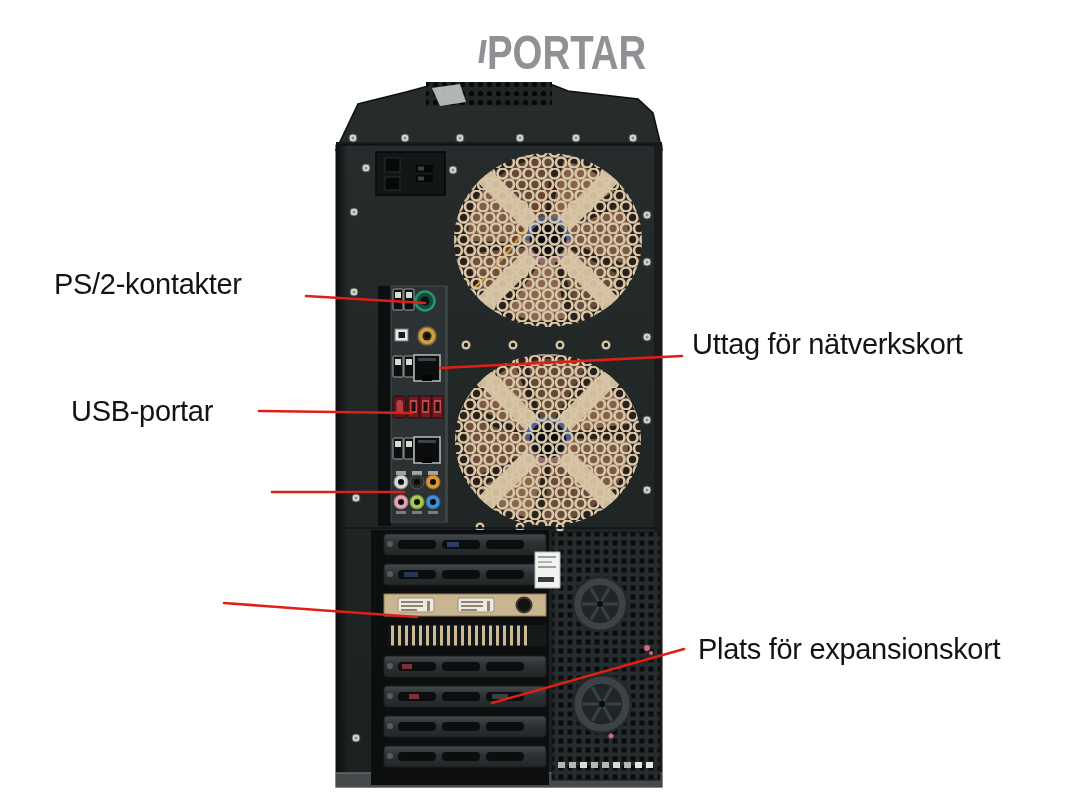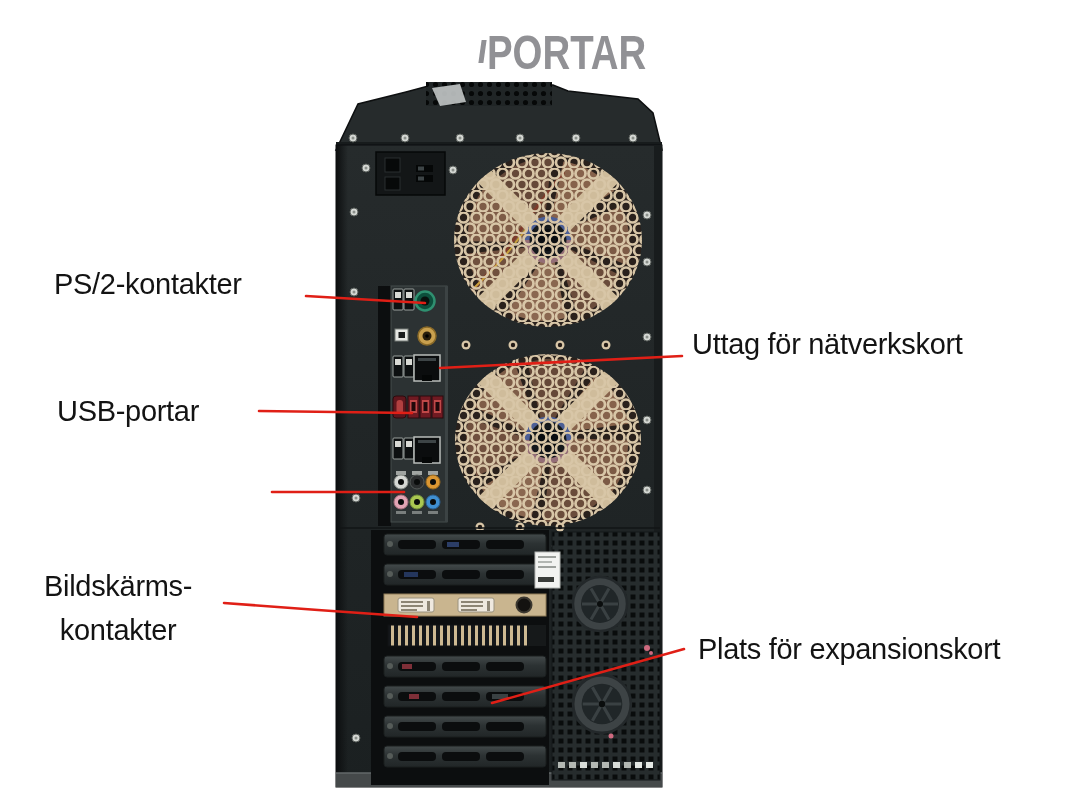--- a/index.html
+++ b/index.html
@@ -4,21 +4,21 @@
 <style>
   html,body{margin:0;padding:0;background:#fff;}
   .stage{position:relative;width:1082px;height:795px;background:var(--background,#fff);
          overflow:hidden;font-family:"Liberation Sans",sans-serif;margin-left:8px;}
   .title{position:absolute;left:479px;top:29px;font-size:48px;line-height:1;font-weight:700;
          color:var(--title-text,#919195);transform:scaleX(.8);transform-origin:left top;
          white-space:nowrap;}
   .title-tick{position:absolute;left:472px;top:40px;width:5px;height:23px;
          background:var(--title-text,#919195);transform:skewX(-8deg);}
   .label{position:absolute;color:var(--label-text,#131313);font-size:29px;line-height:1.0;
-         letter-spacing:-0.3px;white-space:nowrap;text-align:center;}
+         letter-spacing:-0.3px;white-space:nowrap;}
   .label.two-line span{display:block;line-height:44px;}
   .lines,.tower{position:absolute;left:0;top:0;}
 </style>
 </head>
 <body>
 
 <div class="stage">
 
   <div class="title-tick"></div>
   <div class="title">PORTAR</div>
@@ -378,26 +378,22 @@
       <rect x="221" y="472" width="25" height="36" fill="#f2f3f1" stroke="#b5b8b5"></rect>
       <rect x="224" y="476" width="18" height="2" fill="#9ca09c"></rect>
       <rect x="224" y="481" width="14" height="2" fill="#b2b6b2"></rect>
       <rect x="224" y="486" width="18" height="2" fill="#9ca09c"></rect>
       <rect x="224" y="497" width="16" height="5" fill="#3a3d3a"></rect>
     </g>
   </svg>
 
   <div class="label" style="left:46px;top:270px">
     <span>PS/2-kontakter</span></div>
-  <div class="label" style="left:49px;top:397px">
+  <div class="label" style="left:63px;top:397px">
     <span>USB-portar</span></div>
-  <div class="label two-line" style="left:36px;top:564px">
-    <span>Bildskärms-</span>
-    <span>kontakter</span>
-    </div>
   <div class="label" style="left:684px;top:330px">
     <span>Uttag för nätverkskort</span></div>
   <div class="label" style="left:690px;top:635px">
     <span>Plats för expansionskort</span></div>
 
   <svg class="lines" width="1082" height="795" viewBox="0 0 1082 795" style="pointer-events:none">
     <g stroke="var(--annotation-line,#e01f16)" stroke-width="2.6" stroke-linecap="round" fill="none">
       <line x1="298" y1="296" x2="417" y2="303"></line>
       <line x1="251" y1="411" x2="404" y2="413"></line>
       <line x1="264" y1="492" x2="396" y2="492"></line>

